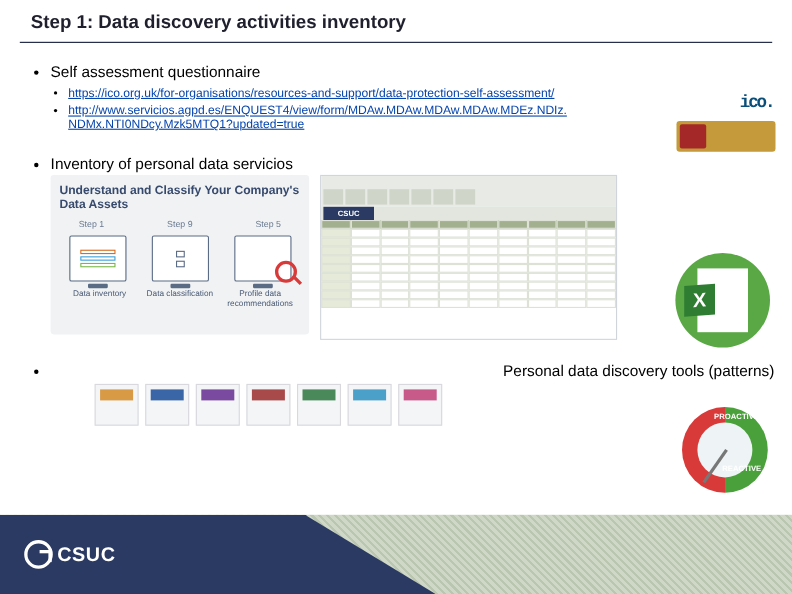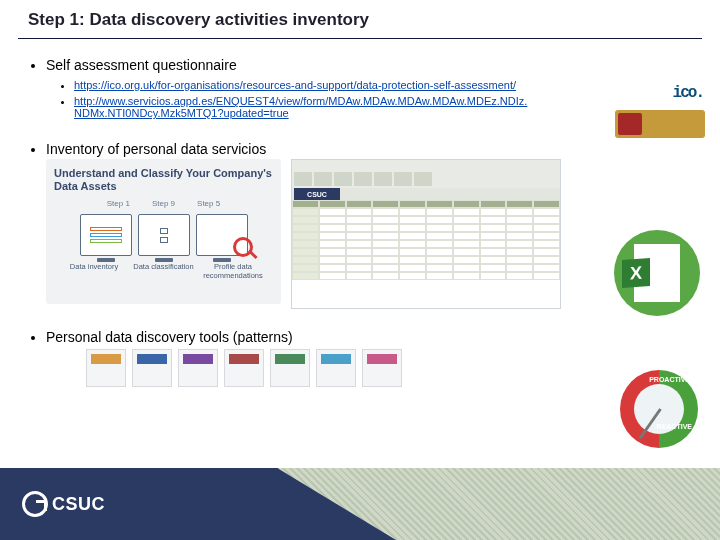--- a/index.html
+++ b/index.html
@@ -23,21 +23,21 @@
   .hr {
     margin: 0 18px;
     border: 0;
     border-top: 1.5px solid #0f1a3a;
   }
   .content {
     padding: 12px 16px 0 30px;
   }
   ul.outer { list-style: disc; padding-left: 0; margin: 6px 0 0 0; }
   ul.outer > li { margin-left: 16px; margin-bottom: 10px; font-size: 14px; }
-  ul.inner { list-style: disc; margin: 6px 0 0 28px; padding: 0; }
+  ul.inner { list-style: disc; margin: 6px 0 0 16px; padding: 0; }
   ul.inner > li { font-size: 11px; margin-bottom: 4px; max-width: 460px; word-break: break-all; }
   a.link { color: #0645ad; text-decoration: underline; }
 
   .right-badges {
     position: absolute;
     right: 15px;
     top: 82px;
     display: flex;
     flex-direction: column;
     gap: 6px;
@@ -69,21 +69,20 @@
   }
   .classify-card {
     width: 235px;
     height: 145px;
     background:#f0f2f4;
     border-radius:3px;
     padding:8px;
     display:flex;
     flex-direction:column;
     gap:6px;
-    align-items:center;
   }
   .classify-head{
     font-size:11px;
     font-weight:bold;
     color:#374a6d;
     line-height:13px;
   }
   .steps-row{display:flex;gap:22px;}
   .step-label{font-size:8px;color:#6a7a90;flex:1;text-align:center;}
   .screens-row{display:flex;gap:6px;justify-content:space-around;}
@@ -330,21 +329,21 @@
               <span></span>
               <span></span>
               <span></span>
               <span></span>
               <span></span>
               <span></span>
           </div>
         </div>
       </div>
     </li>
-    <li style="margin-top:20px;">
+    <li style="margin-top:20px;text-align:right;">
       <span>Personal data discovery tools (patterns)</span>
       <div class="tools-row">
         <div class="tool"></div>
         <div class="tool"></div>
         <div class="tool"></div>
         <div class="tool"></div>
         <div class="tool"></div>
         <div class="tool"></div>
         <div class="tool"></div>
       </div>

